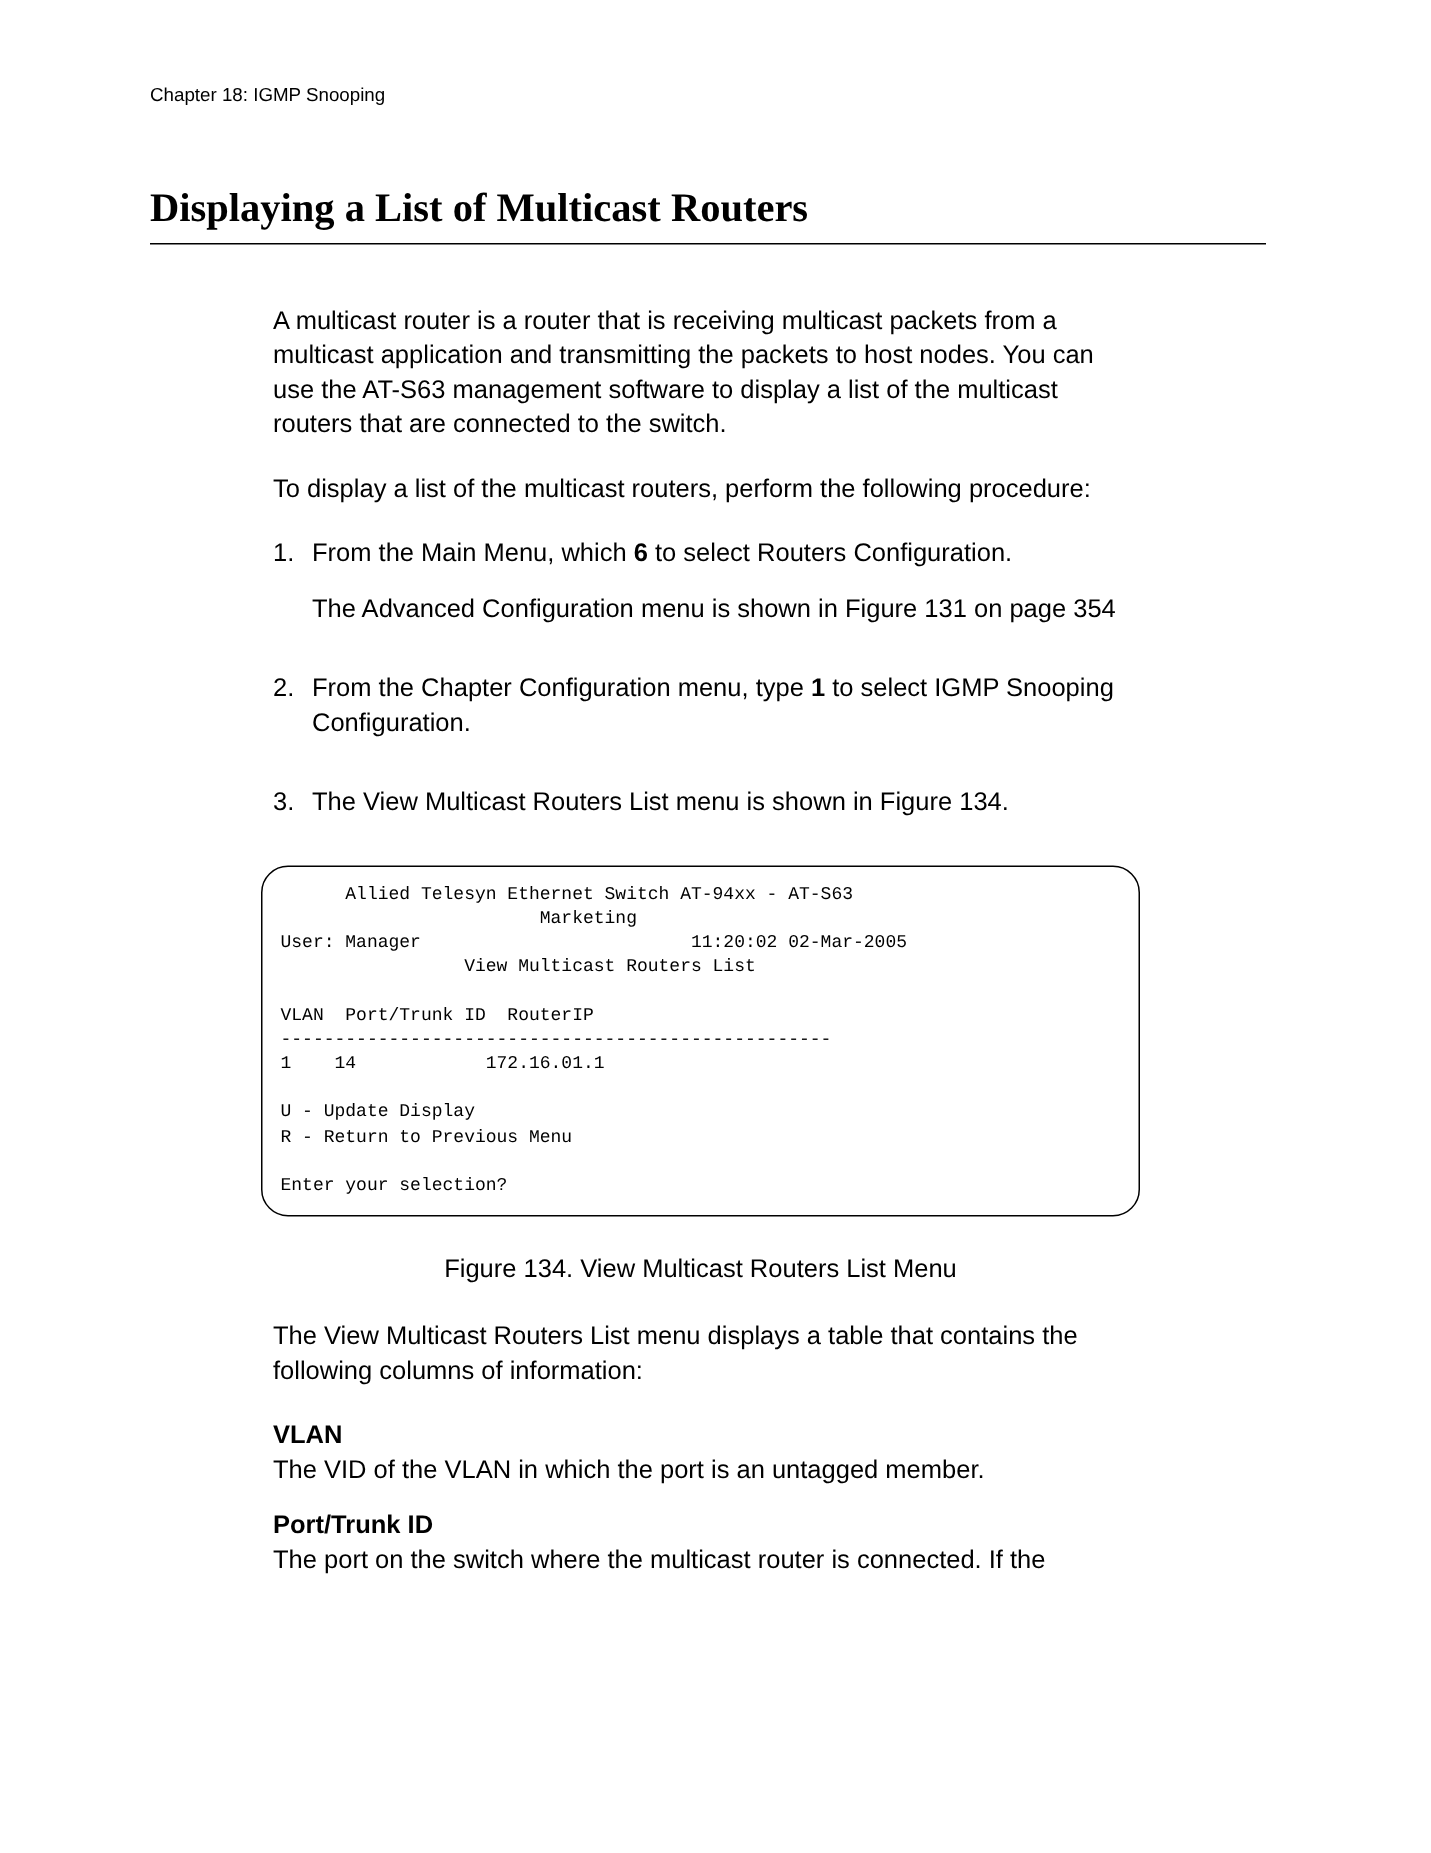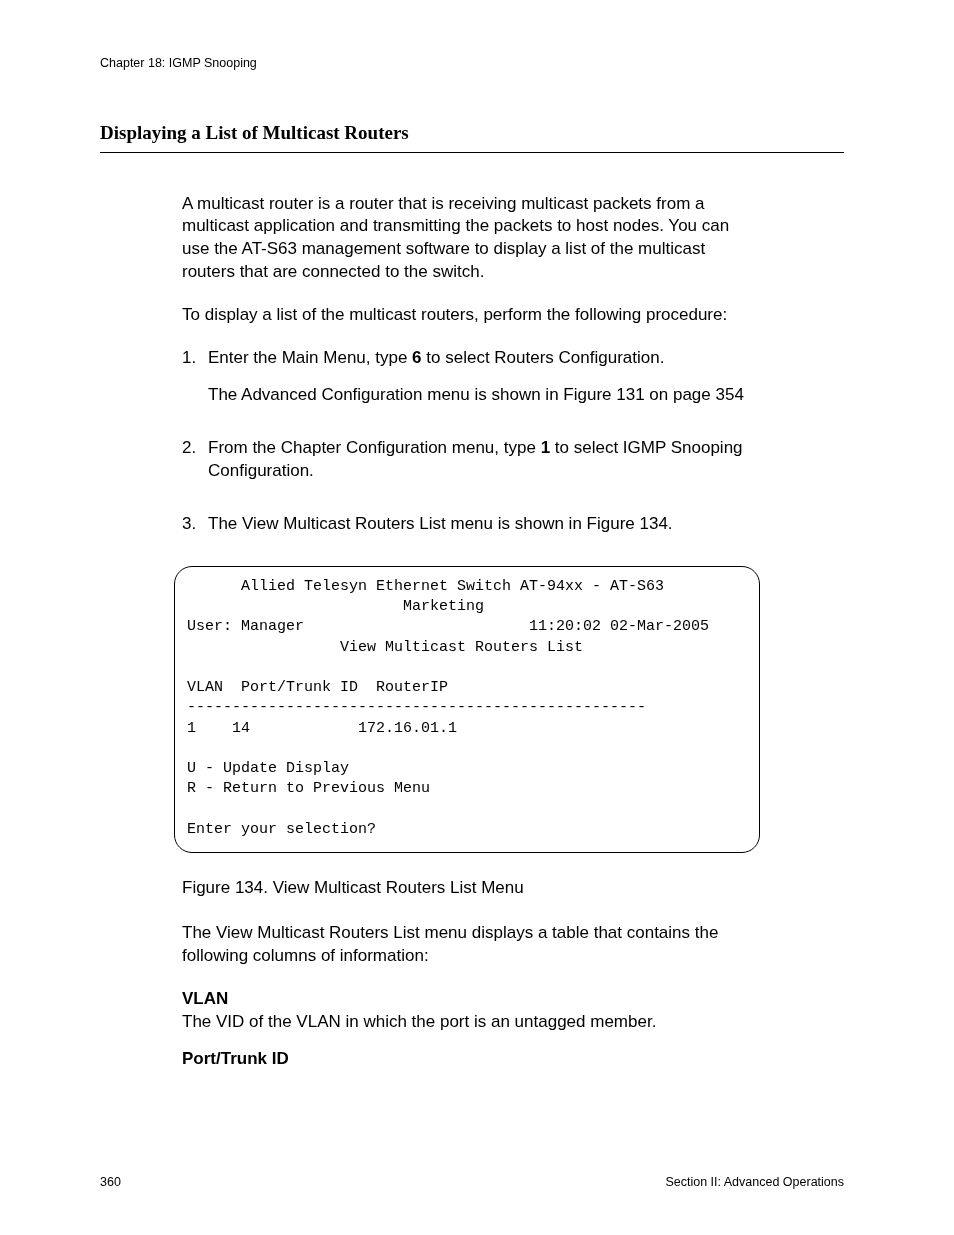--- a/index.html
+++ b/index.html
@@ -17,21 +17,21 @@
     padding: 55px 110px 50px 100px;
     font-size: 17px;
     line-height: 1.35;
   }
   .running-header {
     font-size: 12.5px;
     margin-bottom: 48px;
   }
   .main-heading {
     font-family: "Times New Roman", Times, serif;
-    font-size: 19px;
+    font-size: 27px;
     font-weight: bold;
     border-bottom: 1px solid #000;
     padding-bottom: 6px;
     margin-bottom: 40px;
   }
   .body-col {
     margin-left: 82px;
     max-width: 570px;
   }
   .para {
@@ -46,28 +46,28 @@
     flex: 0 0 26px;
   }
   .step-body > div:first-child { margin-bottom: 14px; }
   .step-body .follow { margin-bottom: 14px; }
   .bold { font-weight: bold; }
   .terminal {
     border: 1.2px solid #000;
     border-radius: 18px;
     padding: 10px 12px 12px 12px;
     font-family: "Courier New", Courier, monospace;
-    font-size: 15px;
+    font-size: 12px;
     white-space: pre;
     line-height: 1.35;
     margin: 4px -8px 24px -8px;
     overflow: hidden;
   }
   .figure-cap {
-    text-align: left;
+    text-align: center;
     margin: 0 0 22px 0;
   }
   .def-term {
     font-weight: bold;
     margin-top: 14px;
   }
   .footer {
     position: absolute;
     left: 100px;
     right: 110px;
@@ -88,21 +88,21 @@
   <div class="body-col">
 
     <p class="para">A multicast router is a router that is receiving multicast packets from a multicast application and transmitting the packets to host nodes. You can use the AT-S63 management software to display a list of the multicast routers that are connected to the switch.</p>
 
     <p class="para">To display a list of the multicast routers, perform the following procedure:</p>
 
     <div class="step">
       <div class="step-num">1.</div>
       <div class="step-body">
         <div>
-          <span>Enter the Main Menu, type </span><span class="bold">6</span><span> to select Routers Configuration.</span>
+          <span>From the Main Menu, which </span><span class="bold">6</span><span> to select Routers Configuration.</span>
         </div>
         <div class="follow">The Advanced Configuration menu is shown in Figure 131 on page 354</div>
       </div>
     </div>
 
     <div class="step">
       <div class="step-num">2.</div>
       <div class="step-body">
         <div>
           <span>From the Chapter Configuration menu, type </span><span class="bold">1</span><span> to select IGMP Snooping Configuration.</span>
@@ -132,21 +132,18 @@
 <span>Enter your selection?</span></div>
 
     <p class="figure-cap">Figure 134. View Multicast Routers List Menu</p>
 
     <p class="para">The View Multicast Routers List menu displays a table that contains the following columns of information:</p>
 
     <div class="def-term">VLAN</div>
     <div>The VID of the VLAN in which the port is an untagged member.</div>
 
     <div class="def-term">Port/Trunk ID</div>
+    <div>The port on the switch where the multicast router is connected. If the</div>
 
   </div>
 
-  <div class="footer">
-    <span>360</span>
-    <span class="footer-right">Section II: Advanced Operations</span>
-  </div>
 
 </div>
 
 </body></html>

